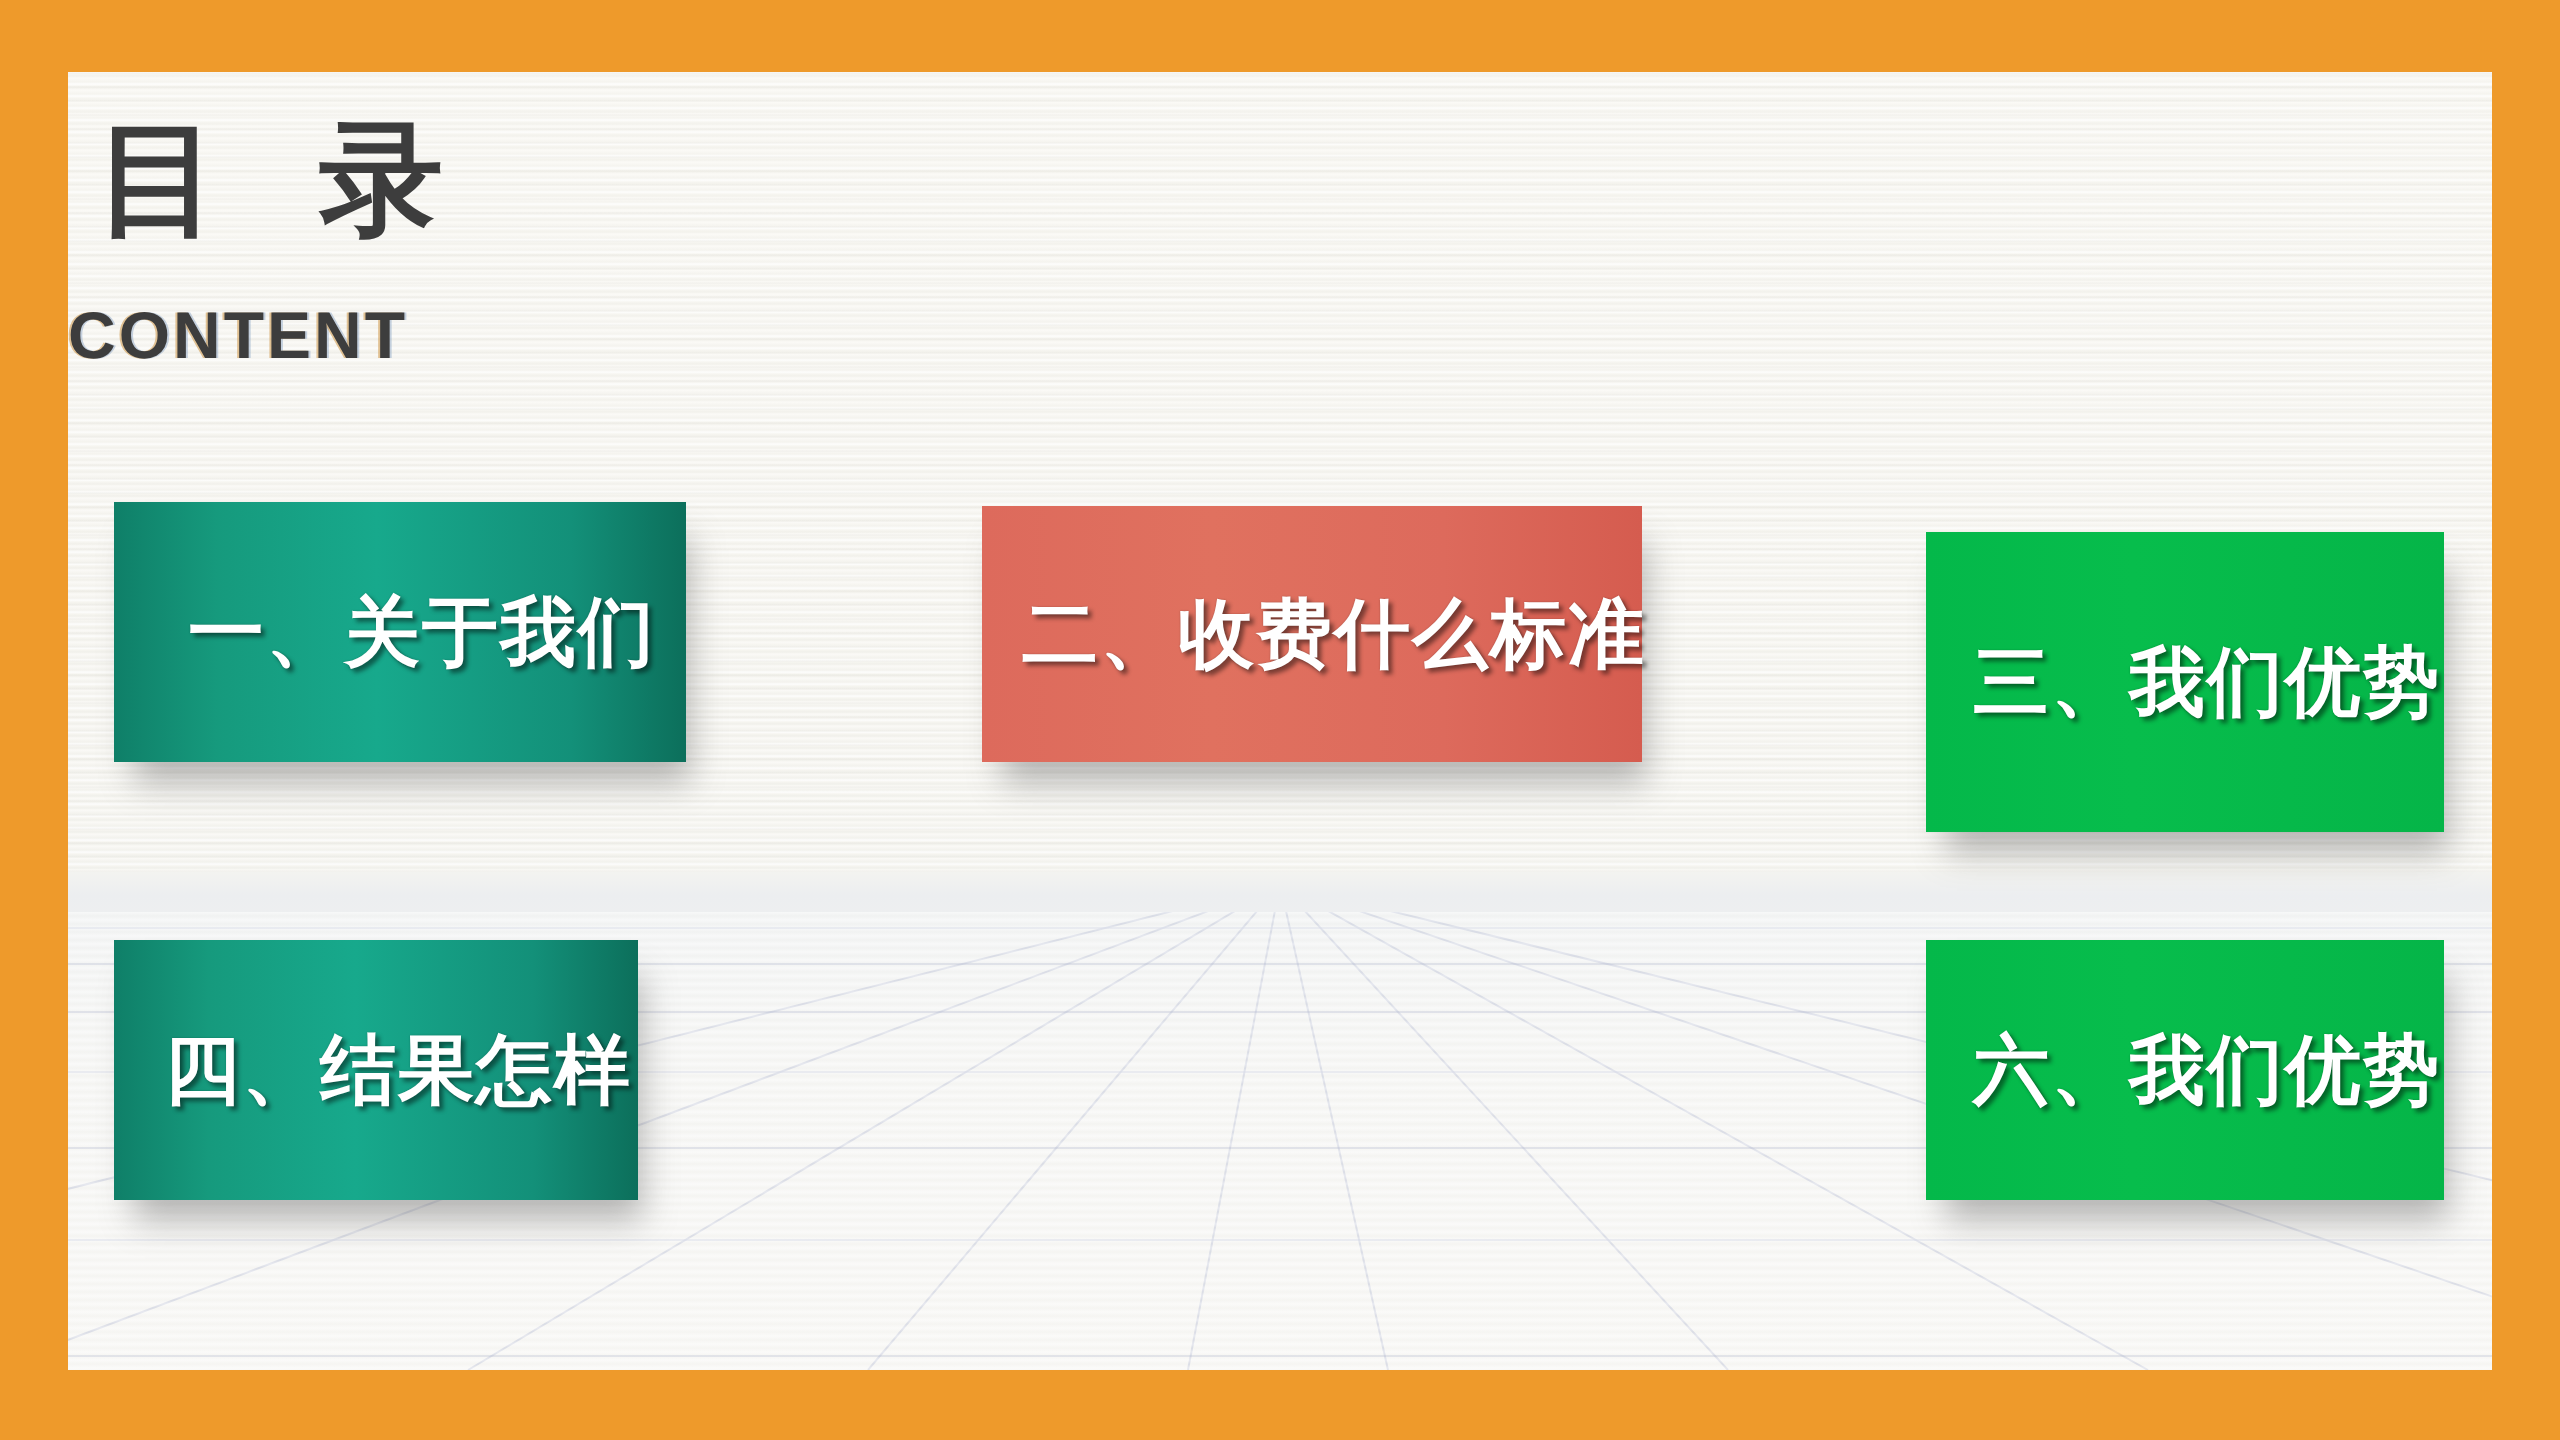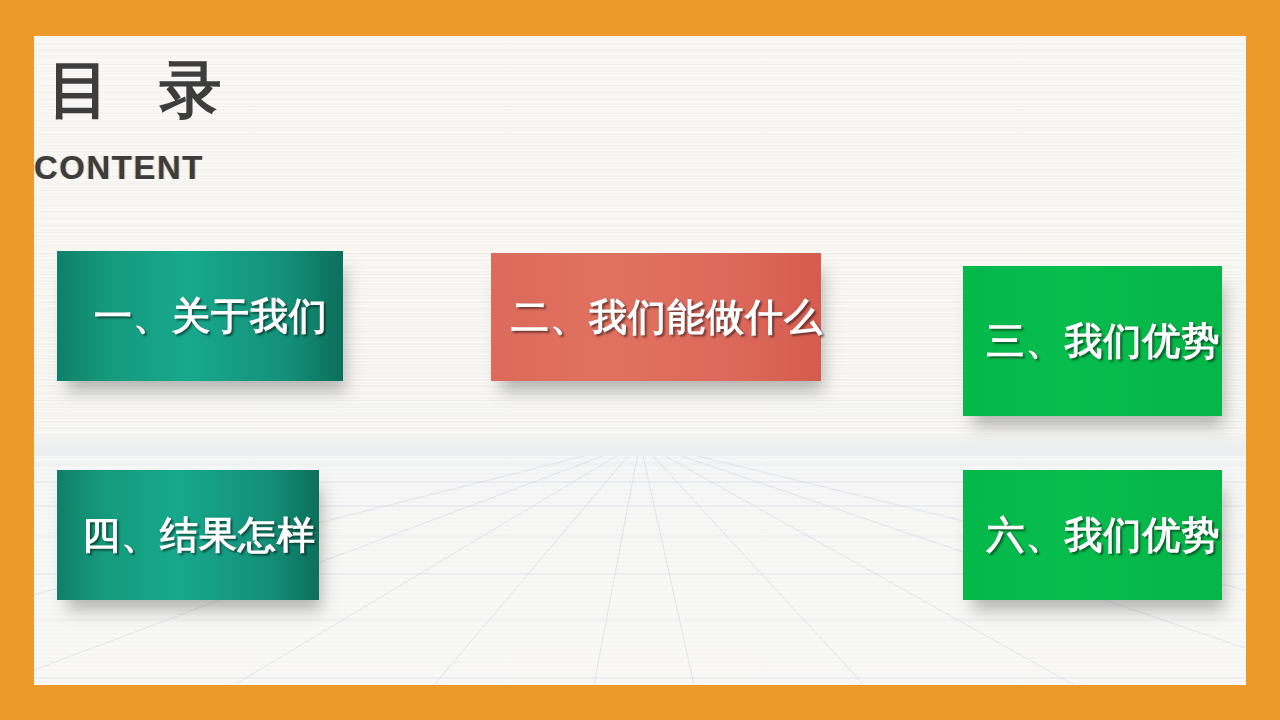--- a/index.html
+++ b/index.html
@@ -214,21 +214,21 @@
     <div class="heading">
       <div class="title-cn">目 录</div>
       <div class="title-en">CONTENT</div>
     </div>
 
     <div class="card c-teal" id="card-1">
       <span class="card-label">一、关于我们</span>
     </div>
 
     <div class="card c-red" id="card-2">
-      <span class="card-label">二、我们能做什么</span>
+      <span class="card-label">二、收费什么标准</span>
     </div>
 
     <div class="card c-green" id="card-3">
       <span class="card-label">三、我们优势</span>
     </div>
 
     <div class="card c-teal" id="card-4">
       <span class="card-label">四、结果怎样</span>
     </div>
 

